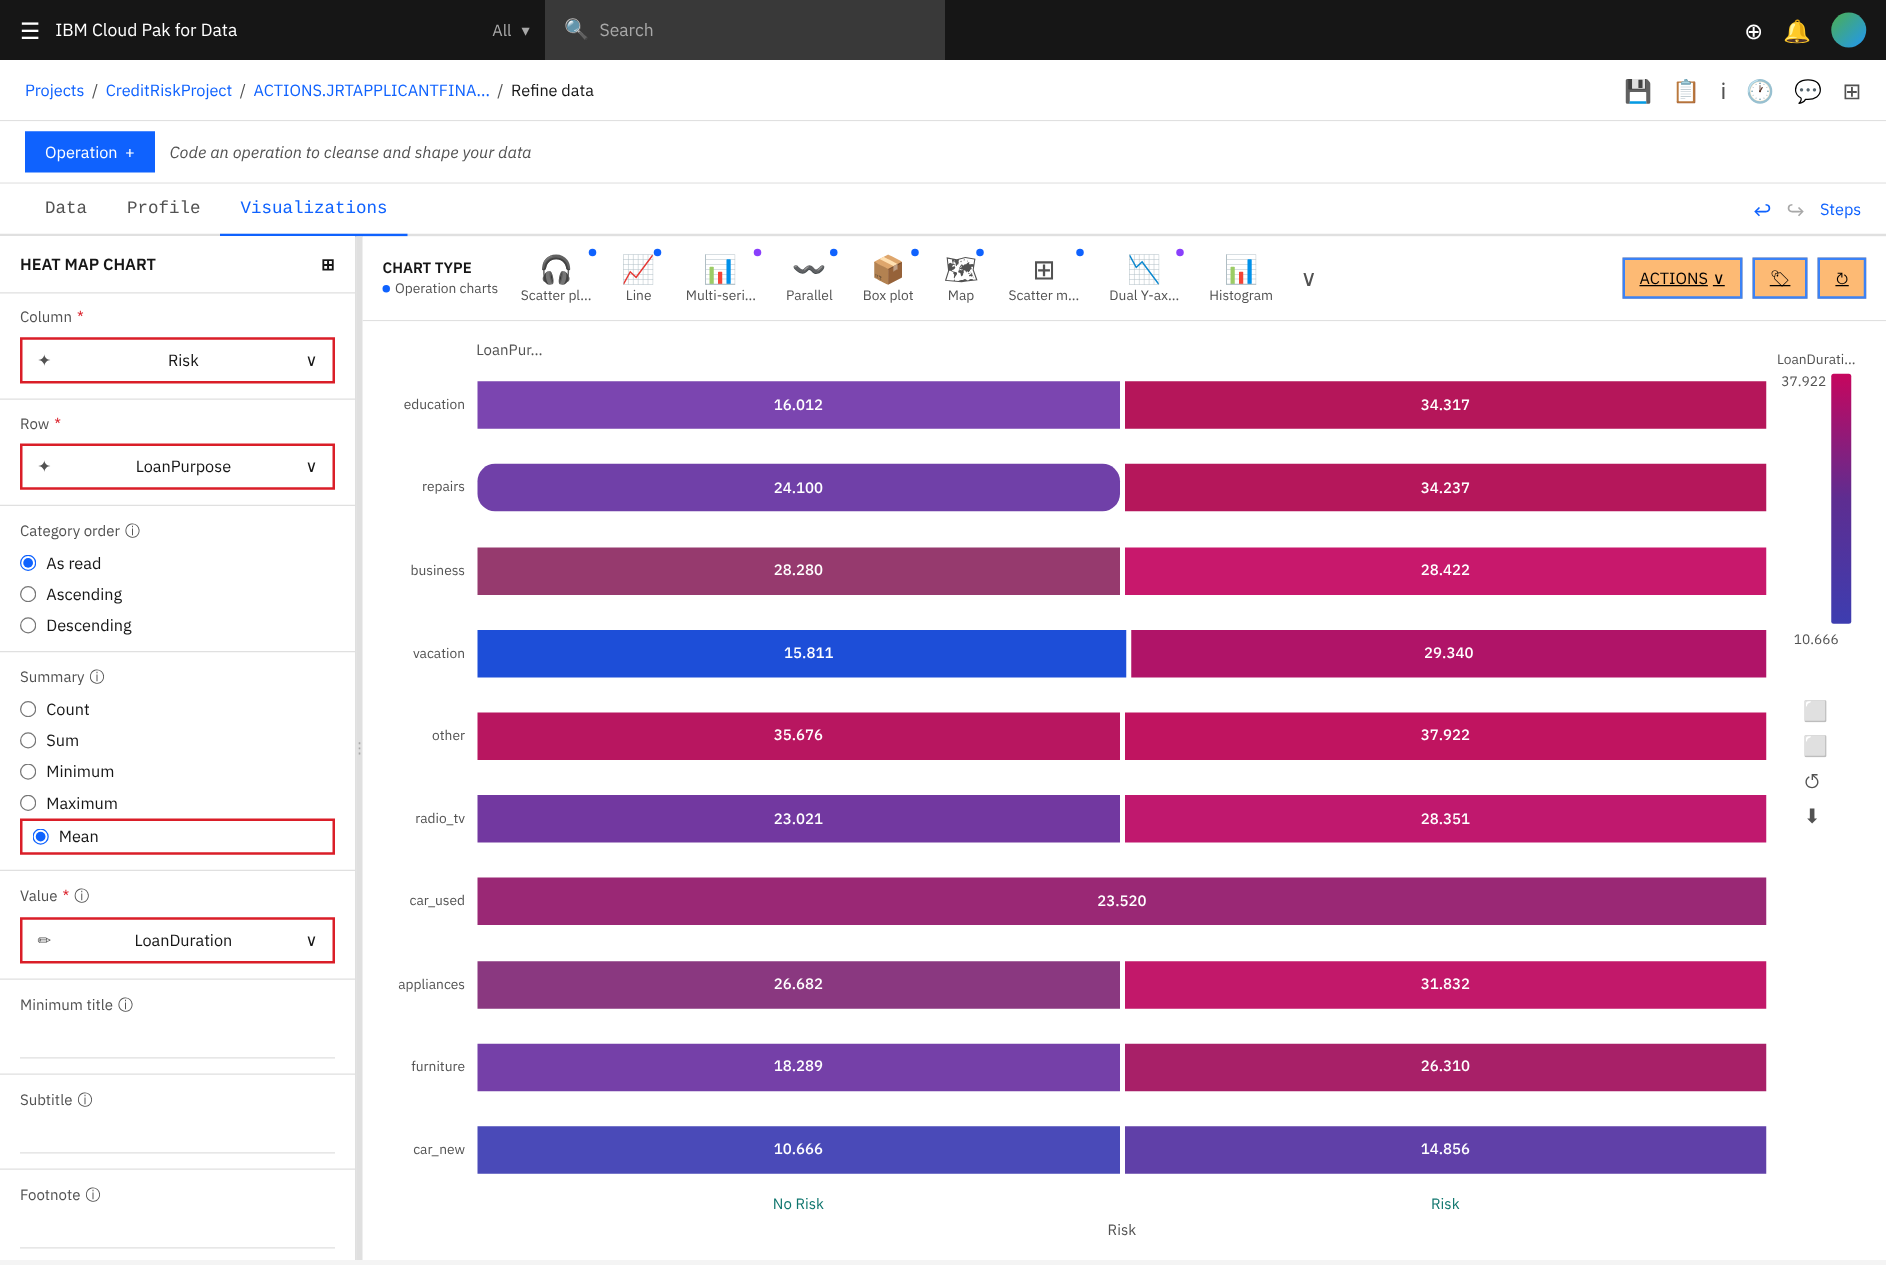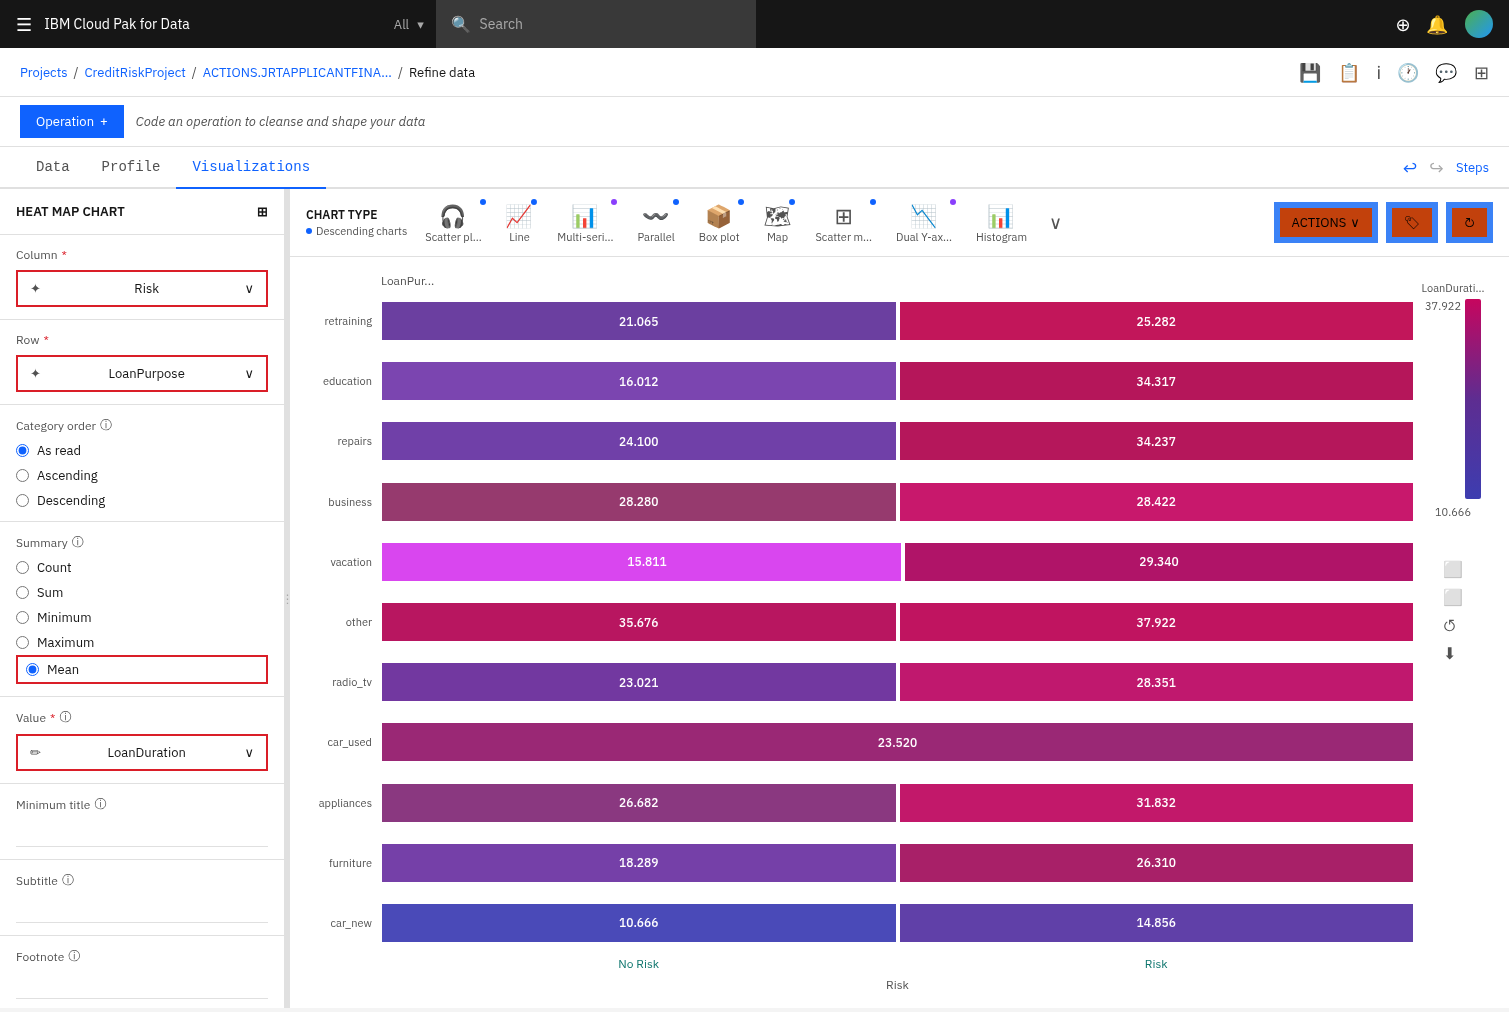--- a/index.html
+++ b/index.html
@@ -222,28 +222,29 @@
     .suggested-row { display: flex; align-items: center; gap: 4px; margin-top: 2px; }
     .dot-suggested { width: 6px; height: 6px; border-radius: 50%; background: #0f62fe; }
     .chart-type-more { font-size: 18px; cursor: pointer; color: #525252; margin-left: 4px; }
     .actions-btn {
       margin-left: auto;
       display: flex;
       align-items: center;
       gap: 8px;
     }
     .actions-btn button {
-      background: #c2410c;
-      border: 6px solid #3b82f6;
+      background: #fdba74;
+      border: 2px solid #3b82f6;
       padding: 6px 12px;
       cursor: pointer;
       font-size: 13px;
       display: flex;
       align-items: center;
       gap: 4px;
+      text-decoration: underline;
     }
 
     
     .chart-canvas {
       flex: 1;
       display: flex;
       padding: 16px;
       background: #fff;
       position: relative;
       overflow: hidden;
@@ -537,21 +538,21 @@
 
   <div class="panel-divider">⋮</div>
 
   <div class="chart-area">
 
     <div class="chart-type-bar">
       <div style="display:flex;flex-direction:column;">
         <span class="chart-type-label">CHART TYPE</span>
         <div class="suggested-row">
           <span class="dot-suggested"></span>
-          <span class="suggested-charts">Descending charts</span>
+          <span class="suggested-charts">Operation charts</span>
         </div>
       </div>
 
       <div class="chart-types">
 
         <div class="chart-type-item">
           <span class="dot dot-blue"></span>
           <span style="font-size:22px;">🎧</span>
           <span>Scatter pl...</span>
         </div>
@@ -614,43 +615,38 @@
         <button>🏷</button>
         <button>↻</button>
       </div>
     </div>
 
     <div class="chart-canvas">
       <div class="heat-map-wrapper">
         <div class="hm-col-label">LoanPur...</div>
         <div class="hm-grid" id="hm-grid">
 
-        <div class="hm-row">
-              <div class="hm-row-label">retraining</div>
-              <div class="hm-cell" style="background: rgb(107, 63, 160);">21.065</div>
-              <div class="hm-cell" style="background: rgb(194, 22, 90);">25.282</div>
-            </div>
             <div class="hm-row">
               <div class="hm-row-label">education</div>
               <div class="hm-cell" style="background: rgb(123, 69, 176);">16.012</div>
               <div class="hm-cell" style="background: rgb(181, 22, 90);">34.317</div>
             </div>
             <div class="hm-row">
               <div class="hm-row-label">repairs</div>
-              <div class="hm-cell" style="background: rgb(112, 64, 168);">24.100</div>
+              <div class="hm-cell" style="background: rgb(112, 64, 168); border-radius: 14px;">24.100</div>
               <div class="hm-cell" style="background: rgb(181, 23, 91);">34.237</div>
             </div>
             <div class="hm-row">
               <div class="hm-row-label">business</div>
               <div class="hm-cell" style="background: rgb(150, 58, 110);">28.280</div>
               <div class="hm-cell" style="background: rgb(200, 24, 108);">28.422</div>
             </div>
             <div class="hm-row">
               <div class="hm-row-label">vacation</div>
-              <div class="hm-cell" style="background: #d946ef; padding-left: 11px;">15.811</div>
+              <div class="hm-cell" style="background: #1d4ed8; padding-left: 11px;">15.811</div>
               <div class="hm-cell" style="background: rgb(176, 20, 104);">29.340</div>
             </div>
             <div class="hm-row">
               <div class="hm-row-label">other</div>
               <div class="hm-cell" style="background: rgb(184, 22, 96);">35.676</div>
               <div class="hm-cell" style="background: rgb(192, 20, 96);">37.922</div>
             </div>
             <div class="hm-row">
               <div class="hm-row-label">radio_tv</div>
               <div class="hm-cell" style="background: rgb(114, 56, 160);">23.021</div>

